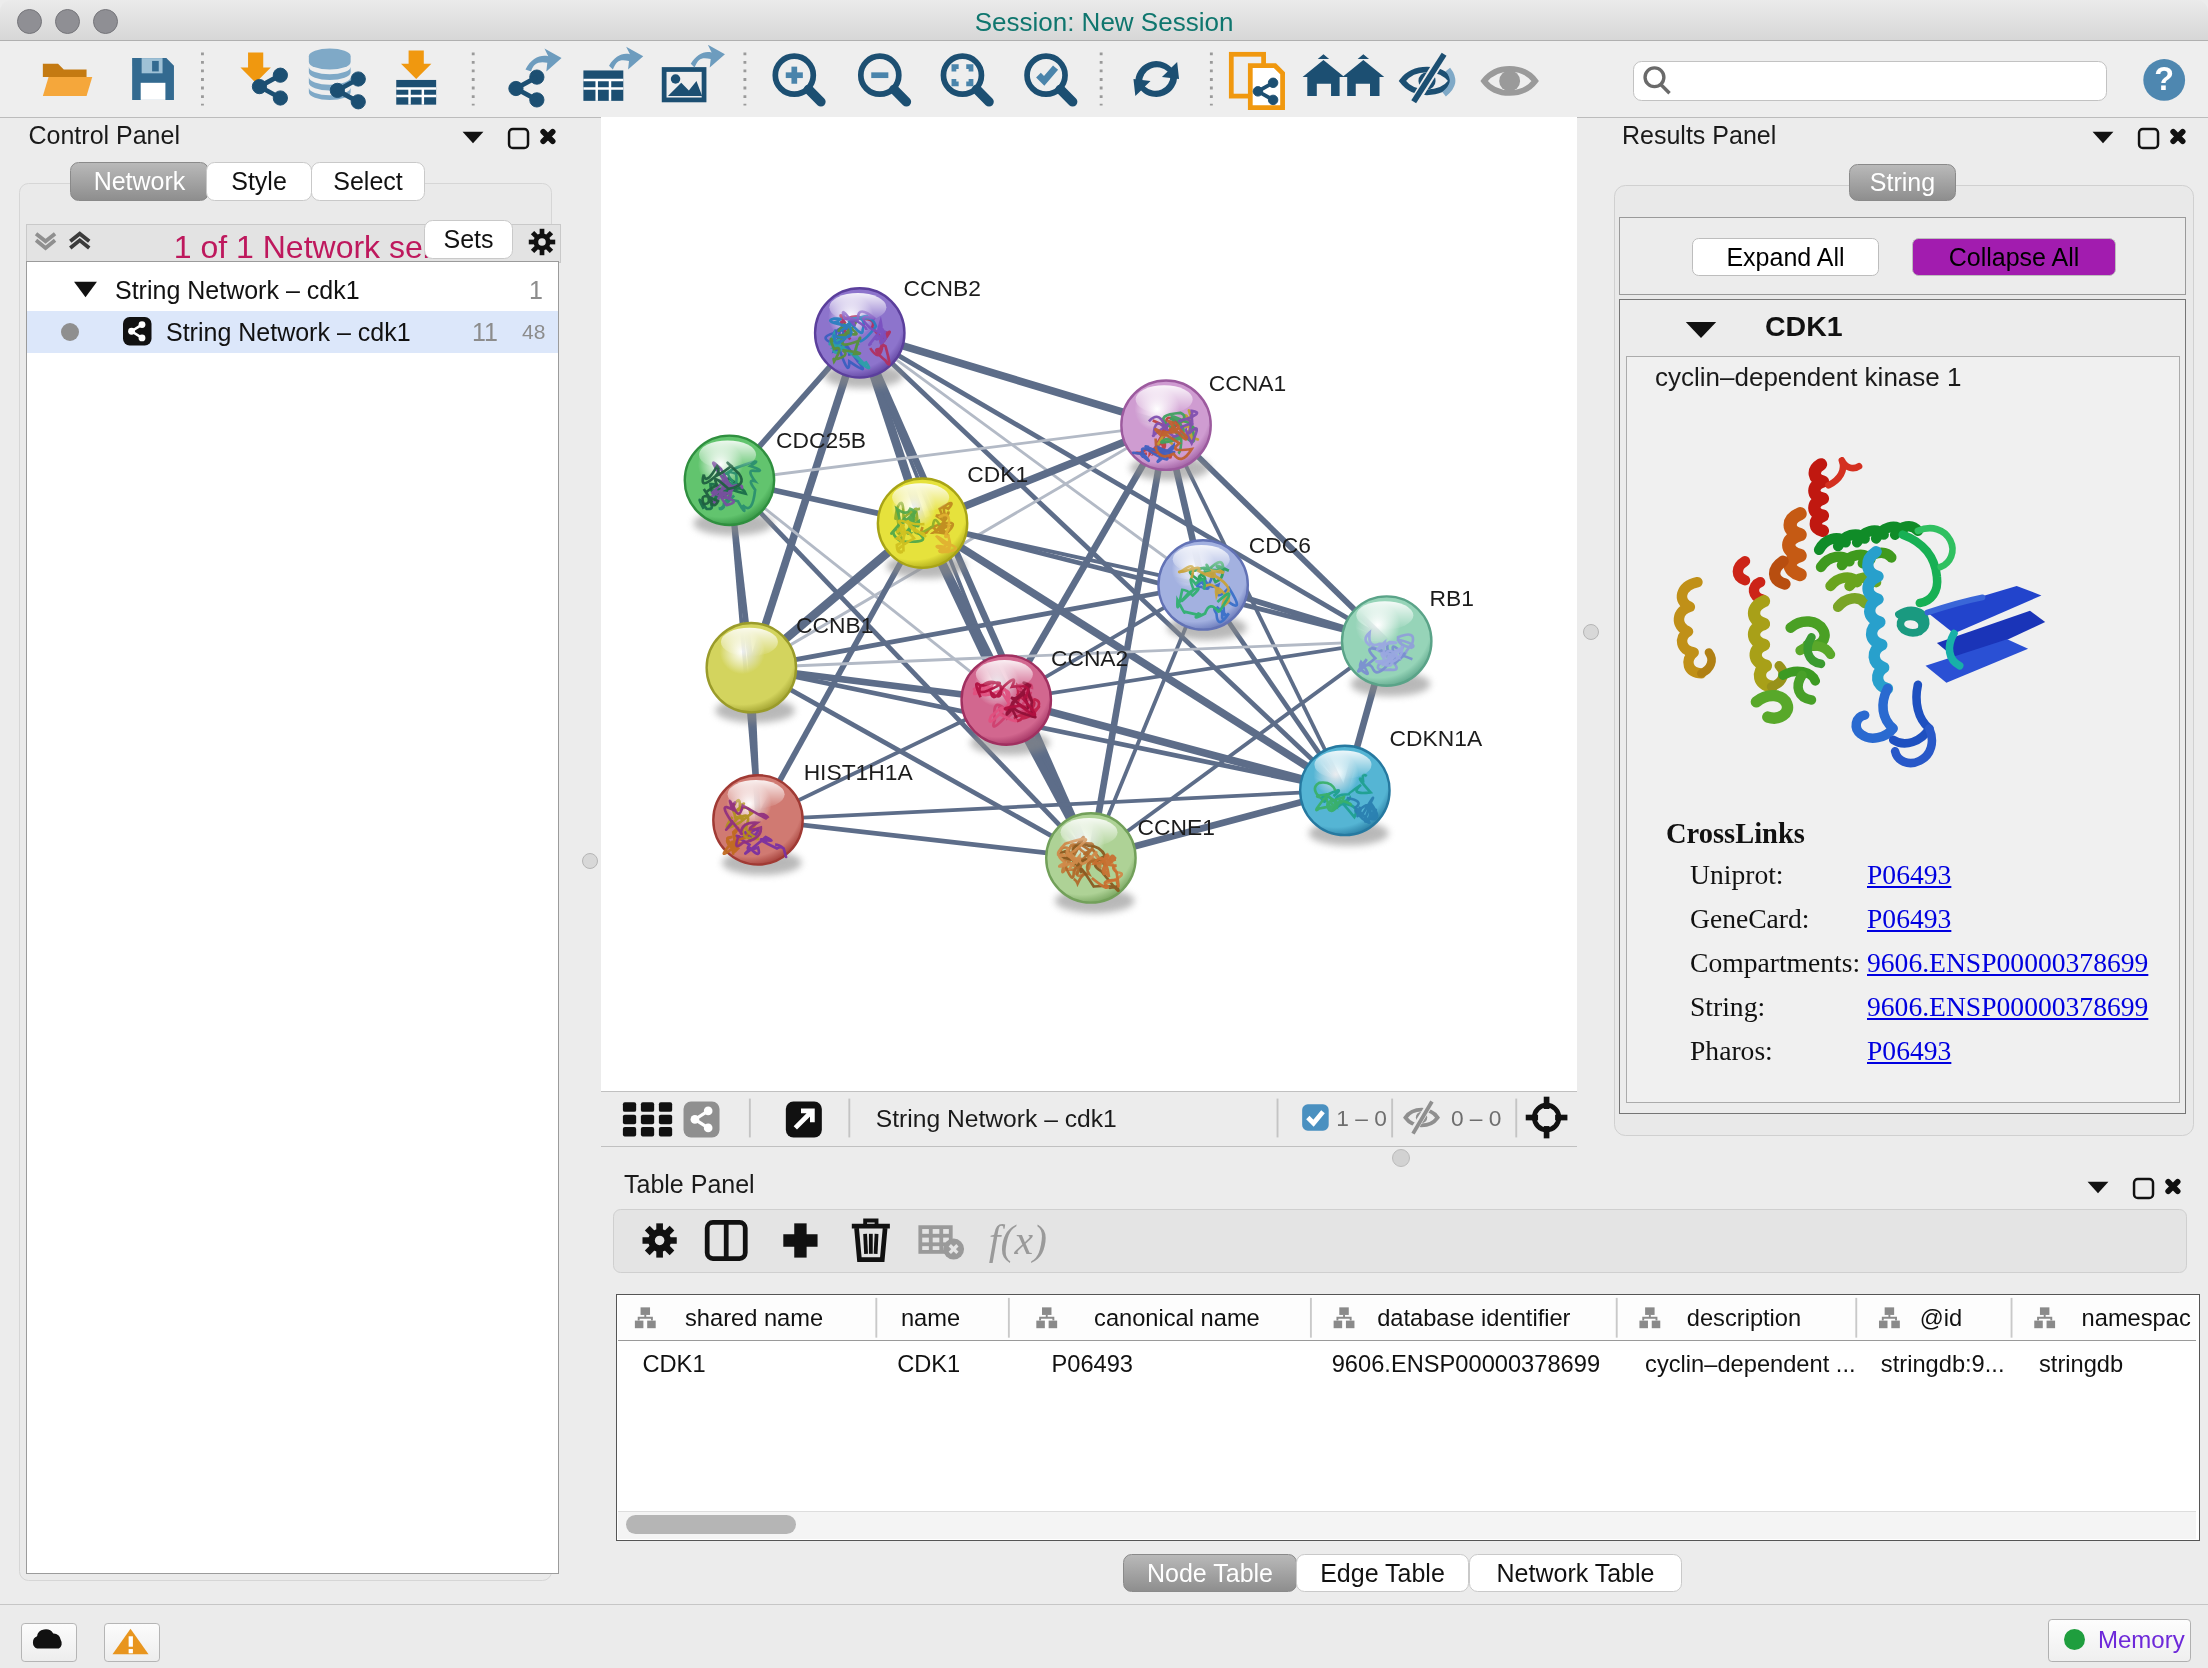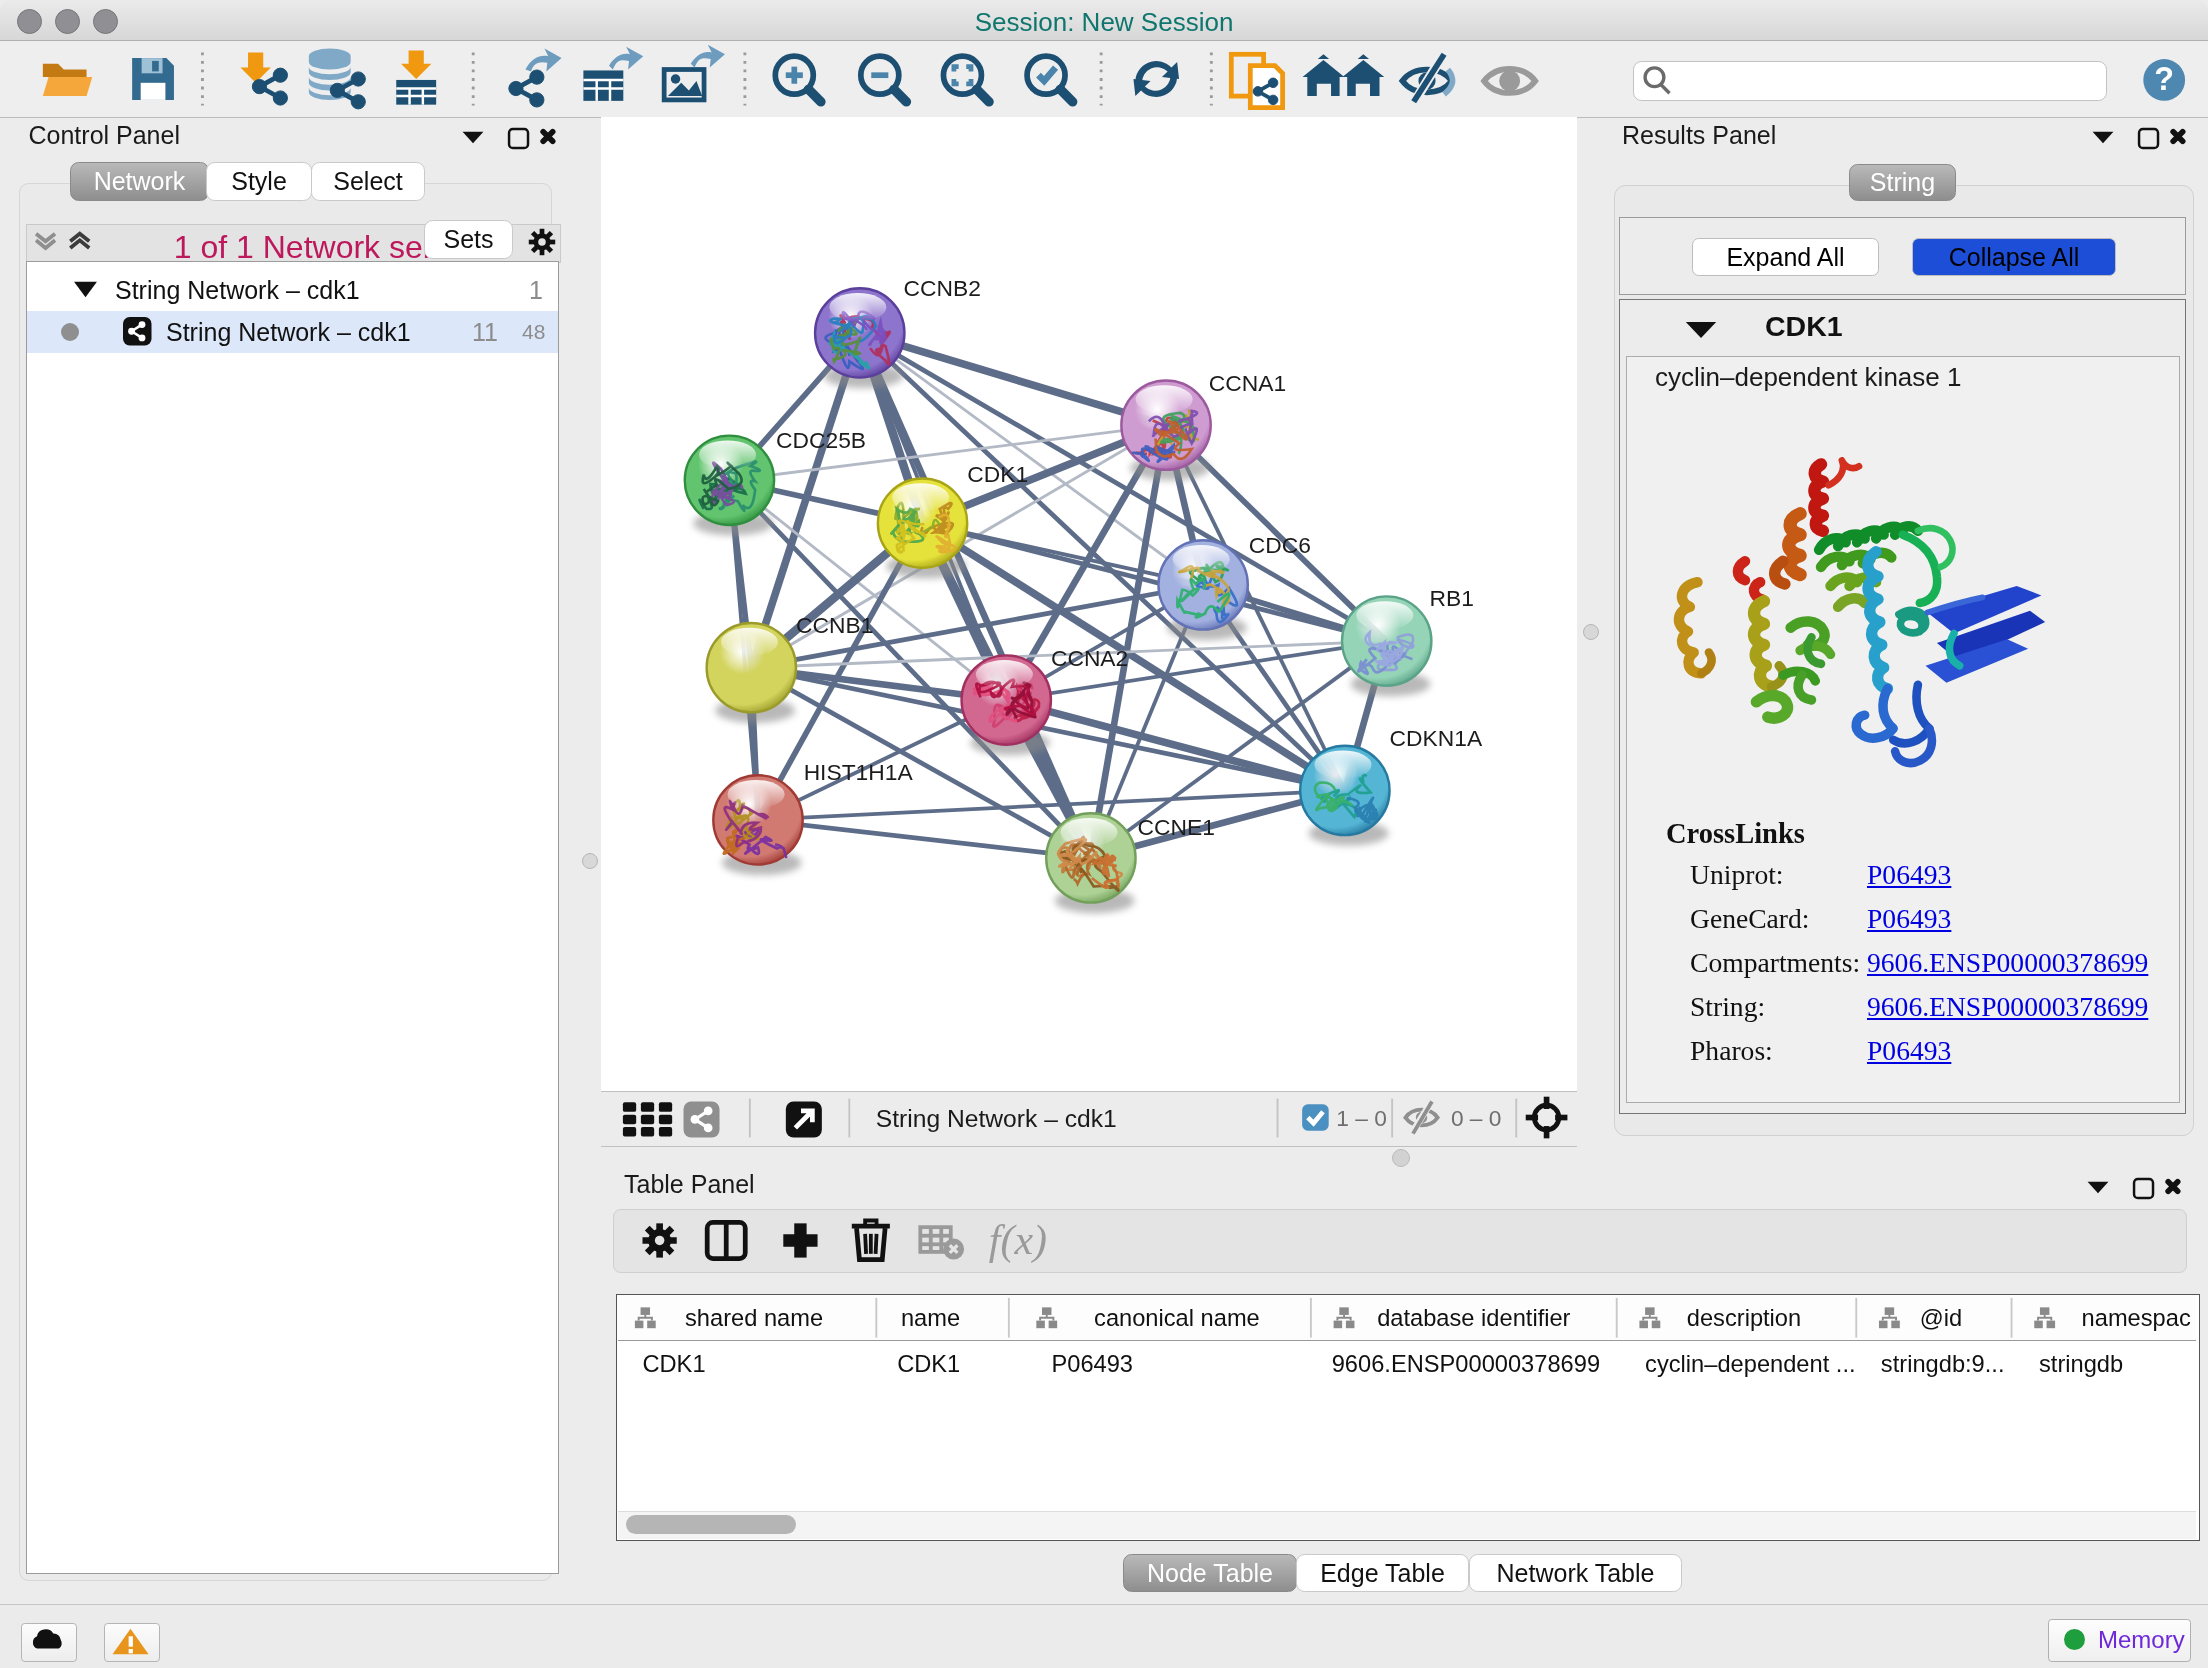--- a/index.html
+++ b/index.html
@@ -580,21 +580,21 @@
 <div class="abs paneltitle" style="left:1622px;top:121px;">Results Panel</div>
 <svg class="abs" style="left:2085px;top:126px;" width="110" height="25" viewBox="0 0 116 26">
   <path d="M8,6 L30,6 L19,18 Z" fill="#111"></path>
   <rect x="57" y="3" width="20" height="20" rx="4" fill="none" stroke="#111" stroke-width="2.6"></rect>
   <path d="M93,6 L103,16 M103,6 L93,16" stroke="#111" stroke-width="6" stroke-linecap="round"></path>
 </svg>
 <div class="abs" style="left:1614px;top:185px;width:578px;height:949px;background:#e9e9e9;border:1px solid #d0d0d0;border-radius:11.4px;"></div>
 <div class="abs seg on" style="left:1849px;top:164px;width:105px;height:35px;">String</div>
 <div class="abs" style="left:1619px;top:217px;width:565px;height:76px;background:#ececec;border:1.9px solid #9a9a9a;"></div>
 <div class="abs" style="left:1692px;top:238px;width:185px;height:36px;background:#fff;border:1px solid #bdbdbd;border-radius:6.7px;font-size:25px;display:flex;align-items:center;justify-content:center;">Expand All</div>
-<div class="abs" style="left:1912px;top:238px;width:202px;height:36px;background:#1d4ed8;border:1px solid #bdbdbd;border-radius:6.7px;font-size:25px;display:flex;align-items:center;justify-content:center;">Collapse All</div>
+<div class="abs" style="left:1912px;top:238px;width:202px;height:36px;background:#a21caf;border:1px solid #bdbdbd;border-radius:6.7px;font-size:25px;display:flex;align-items:center;justify-content:center;">Collapse All</div>
 <div class="abs" style="left:1619px;top:299px;width:565px;height:813px;background:#ececec;border:1.9px solid #757575;"></div>
 <svg class="abs" style="left:1682px;top:318px;" width="38" height="23" viewBox="0 0 40 24">
     <path d="M4,4 L36,4 L20,21 Z" fill="#111"></path>
   </svg>
 <div class="abs" style="left:1765px;top:310px;width:133px;font-size:28.5px;font-weight:bold;color:#111;">CDK1</div>
 <div class="abs" style="left:1626px;top:356px;width:552px;height:745px;background:#f0f0f0;border:1px solid #ababab;"></div>
 <div class="abs" style="left:1655px;top:362px;font-size:26px;color:#1a1a1a;">cyclin–dependent kinase 1</div>
 <svg class="abs" style="left:1669px;top:447px;" width="380" height="333" viewBox="0 0 400 350">
   <g fill="none" stroke-linecap="round" stroke-linejoin="round">
 

